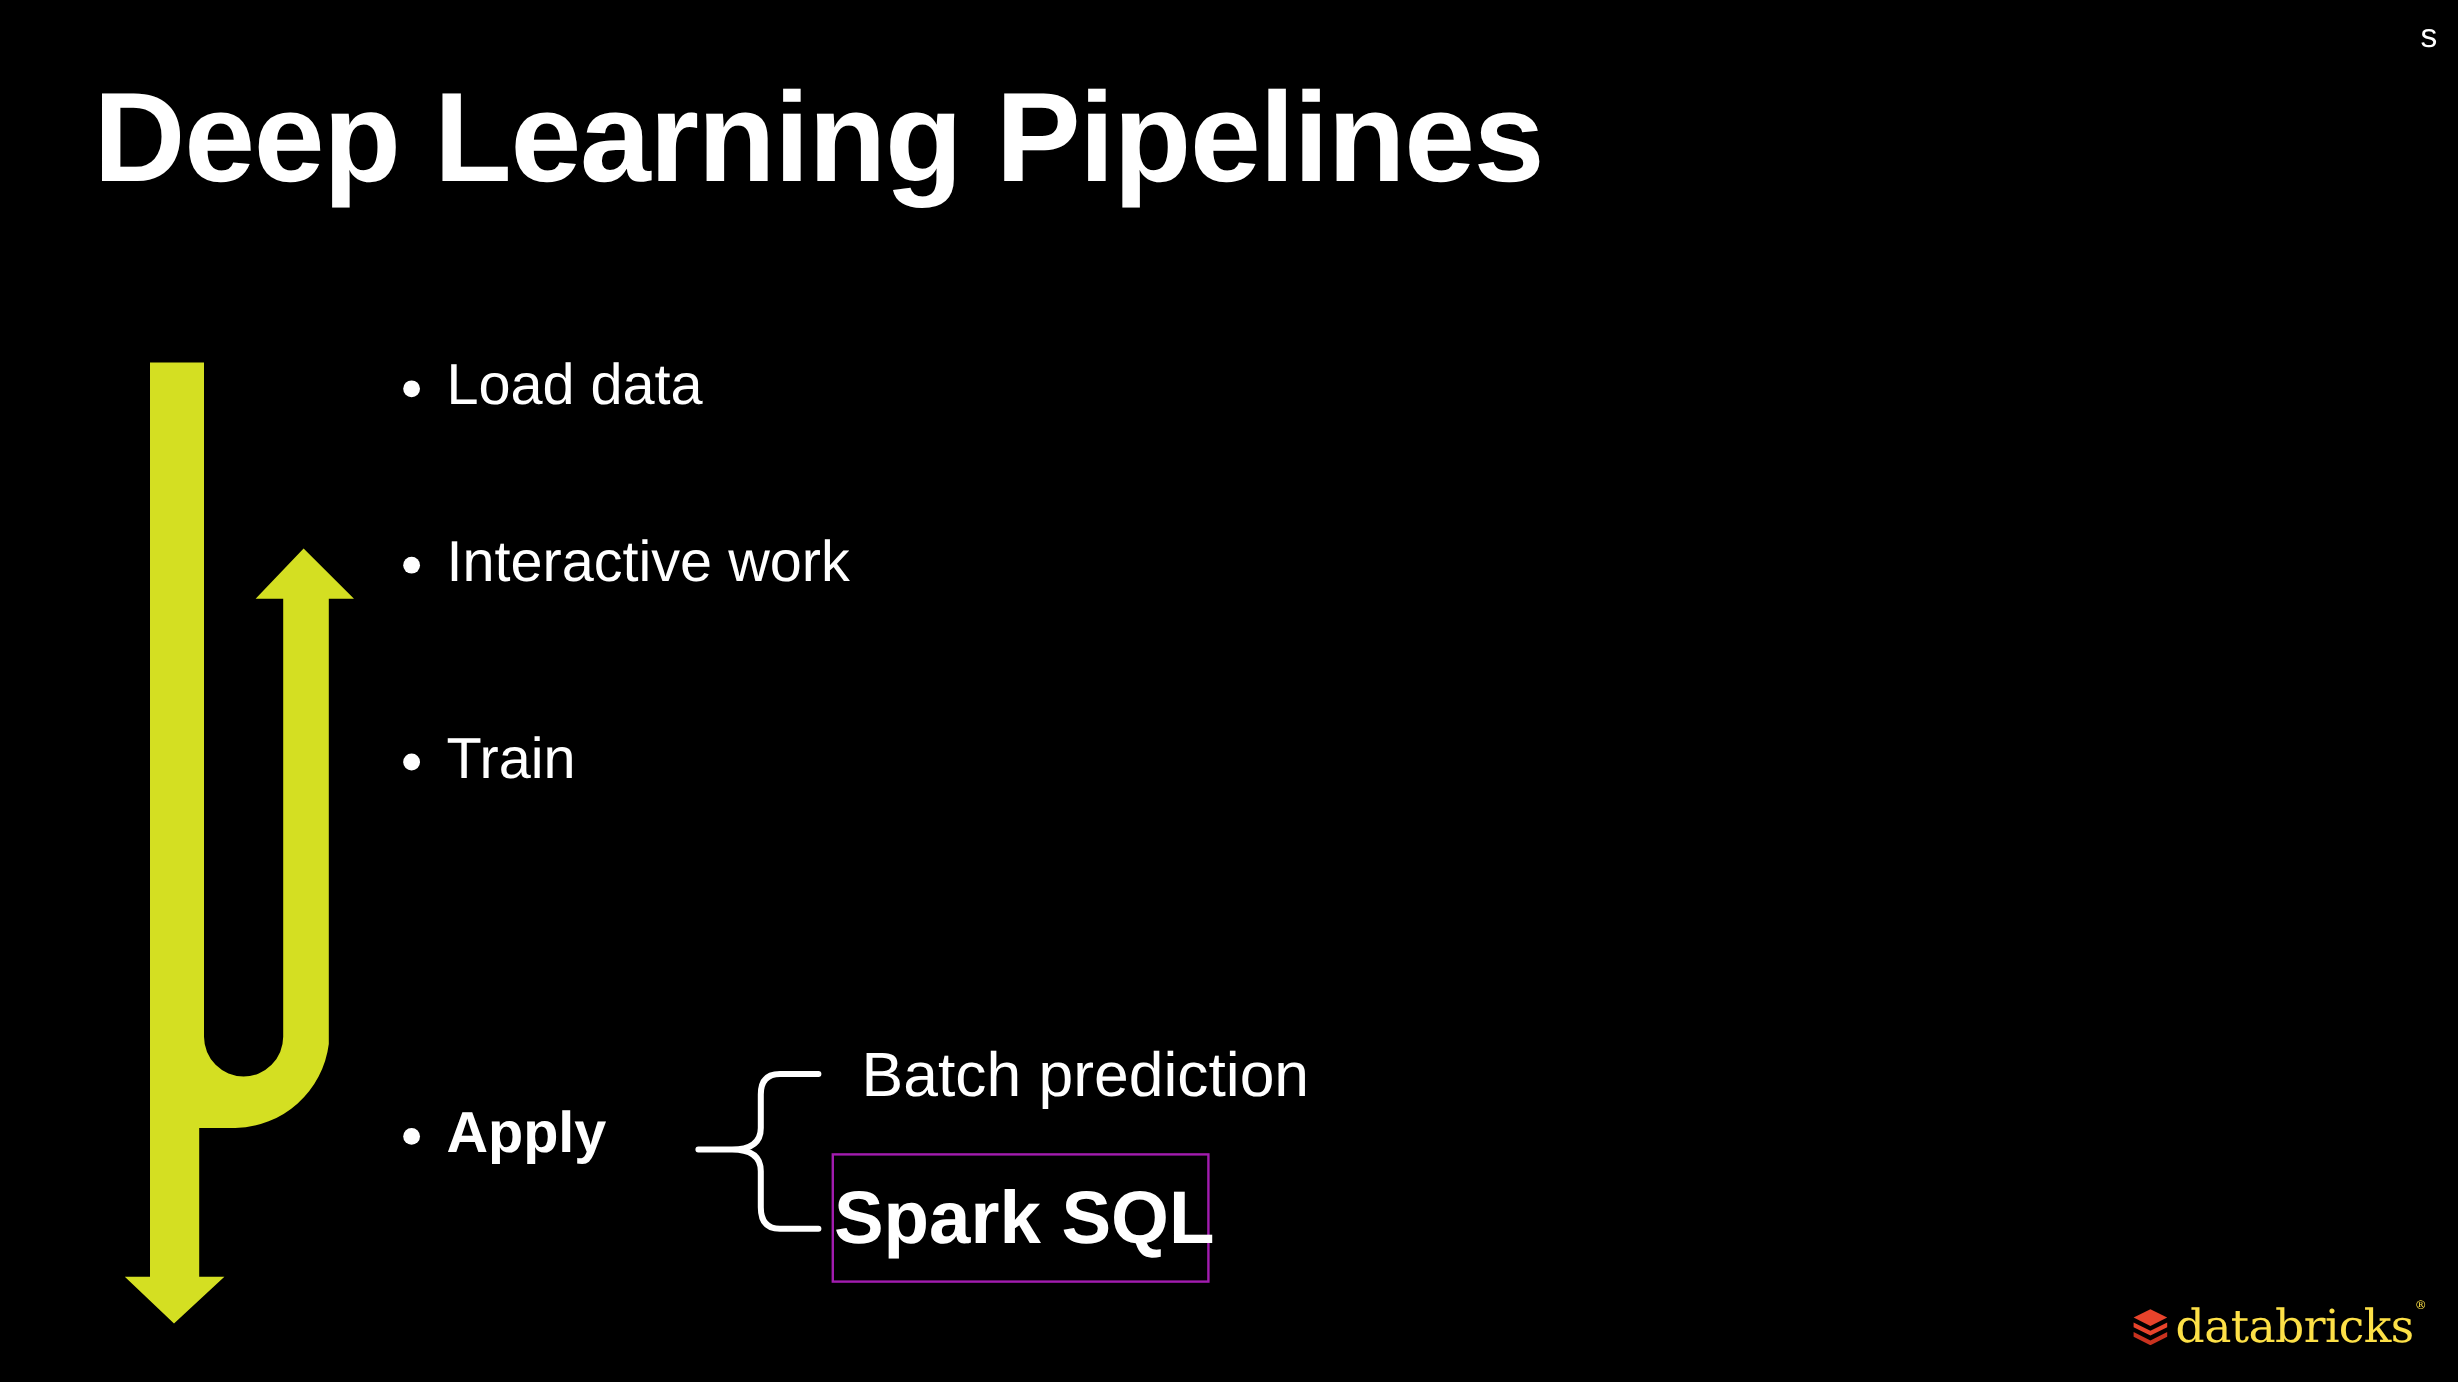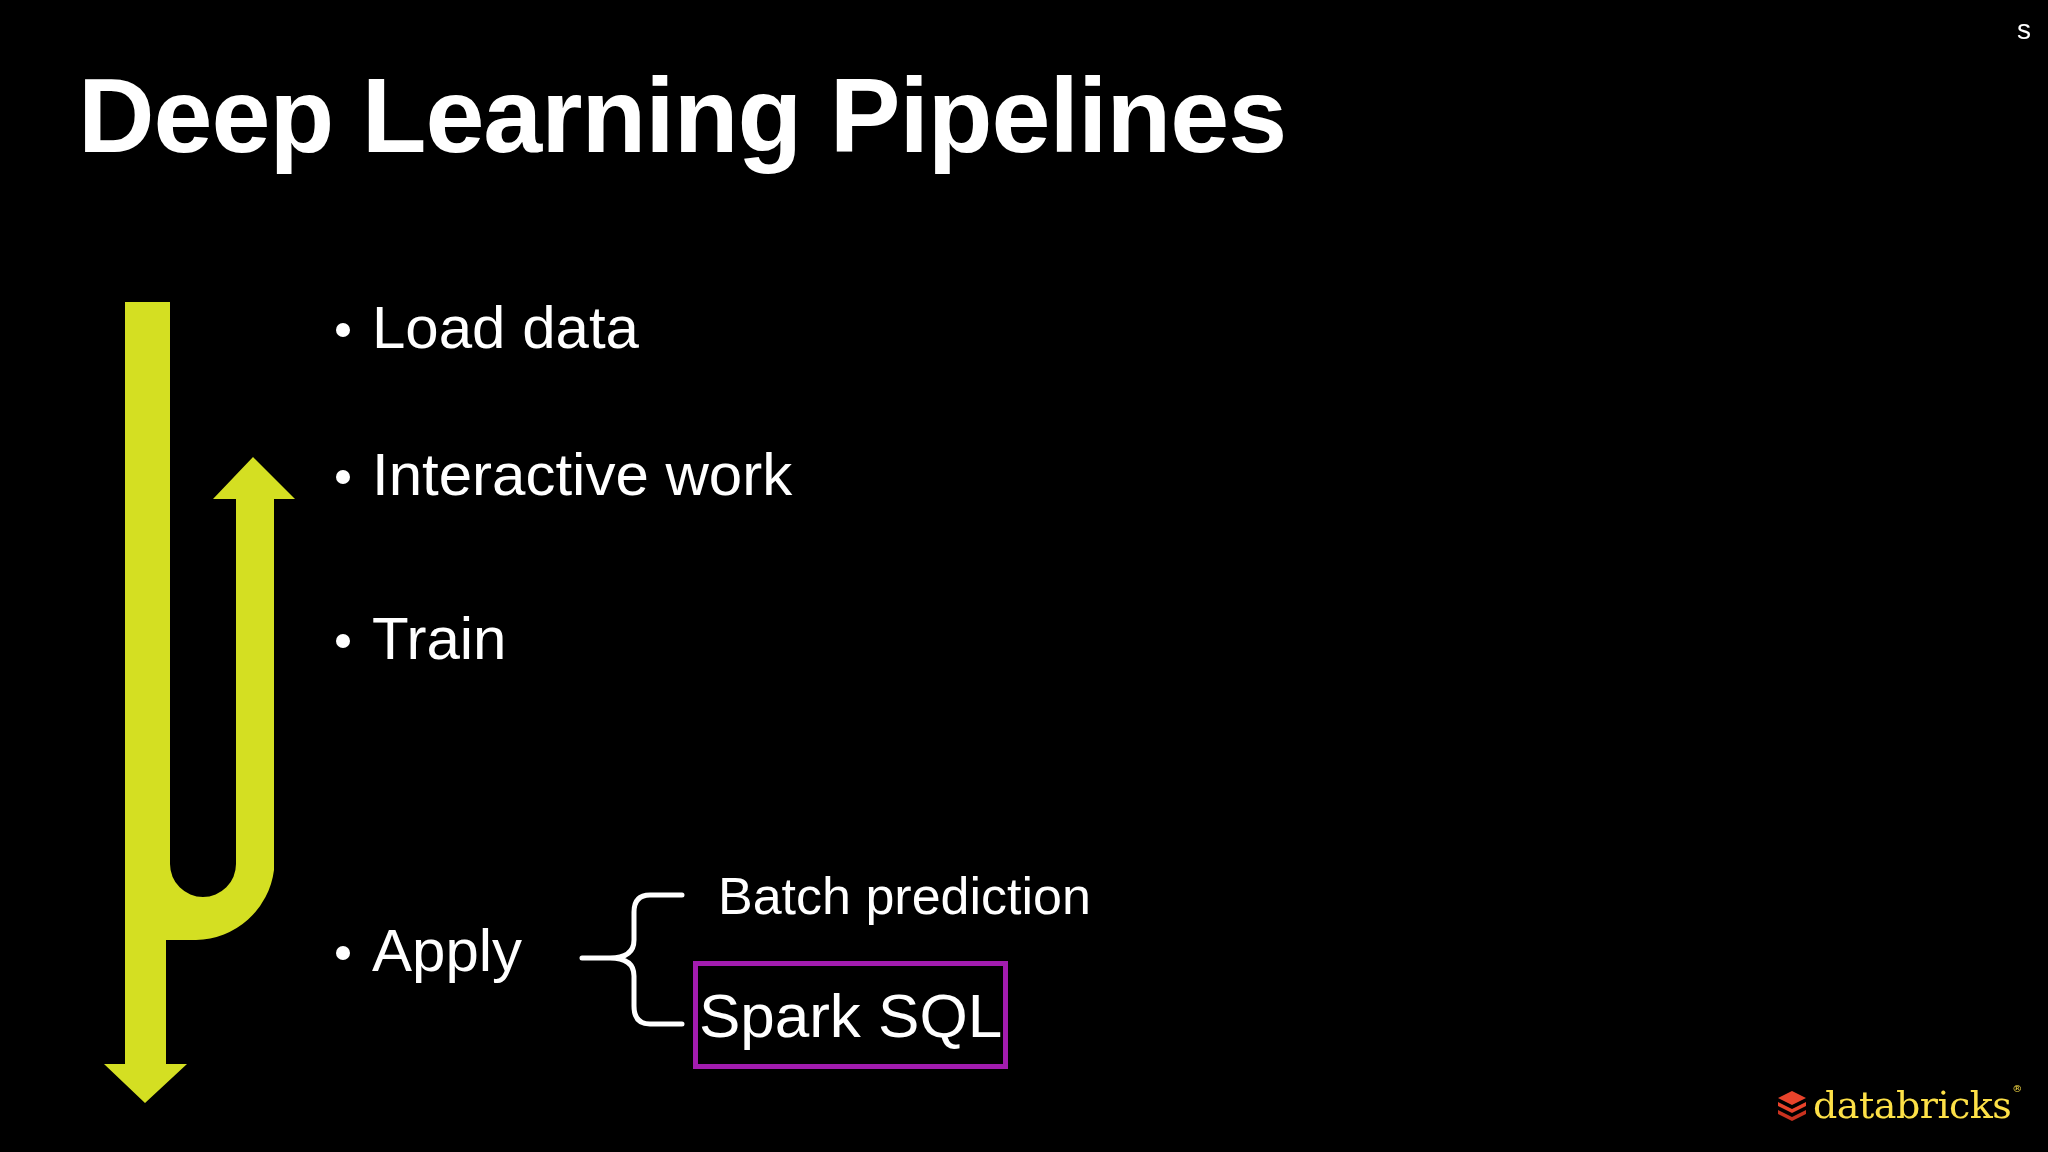--- a/index.html
+++ b/index.html
@@ -16,39 +16,39 @@
       font-size: 28px; color: #ffffff; letter-spacing: 0;
     }
     .title {
       position: absolute; left: 78px; top: 62px;
       font-size: 106px; font-weight: 700; line-height: 1; white-space: nowrap;
       letter-spacing: -1px;
     }
     .flow-graphic { position: absolute; left: 0; top: 0; }
     .bullet {
       position: absolute; left: 336px;
-      font-size: 60px; line-height: 1; white-space: nowrap;
+      font-size: 48px; line-height: 1; white-space: nowrap;
       display: flex; align-items: center; justify-content: space-between;
     }
     .bullet .dot {
       display: inline-block; width: 14px; height: 14px; border-radius: 50%;
       background: #ffffff; margin-right: 22px; margin-top: 4px;
     }
-    .bullet.bold .label { font-weight: 400; }
+    .bullet.bold .label { font-weight: 700; }
     .brace { position: absolute; left: 0; top: 0; }
     .branch-batch {
       position: absolute; left: 718px; top: 870px;
       font-size: 52px; line-height: 1; white-space: nowrap;
     }
     .branch-spark {
       position: absolute; left: 693px; top: 961px;
       width: 315px; height: 108px;
-      border: 5px solid #a21caf; box-sizing: border-box;
-      display: flex; align-items: center; justify-content: center;
-      font-size: 62px; font-weight: 400; white-space: nowrap;
+      border: 2px solid #a21caf; box-sizing: border-box;
+      display: flex; align-items: center; justify-content: flex-start;
+      font-size: 62px; font-weight: 700; white-space: nowrap;
     }
     .logo {
       position: absolute; left: 1777px; top: 1083px;
       display: flex; align-items: center;
     }
     .logo .wordmark {
       font-family: "DejaVu Serif", "Liberation Serif", serif;
       font-size: 38px; color: #fde047; margin-left: 6px; letter-spacing: -0.5px;
     }
     .logo .reg { font-size: 10px; vertical-align: top; margin-left: 1px; }

